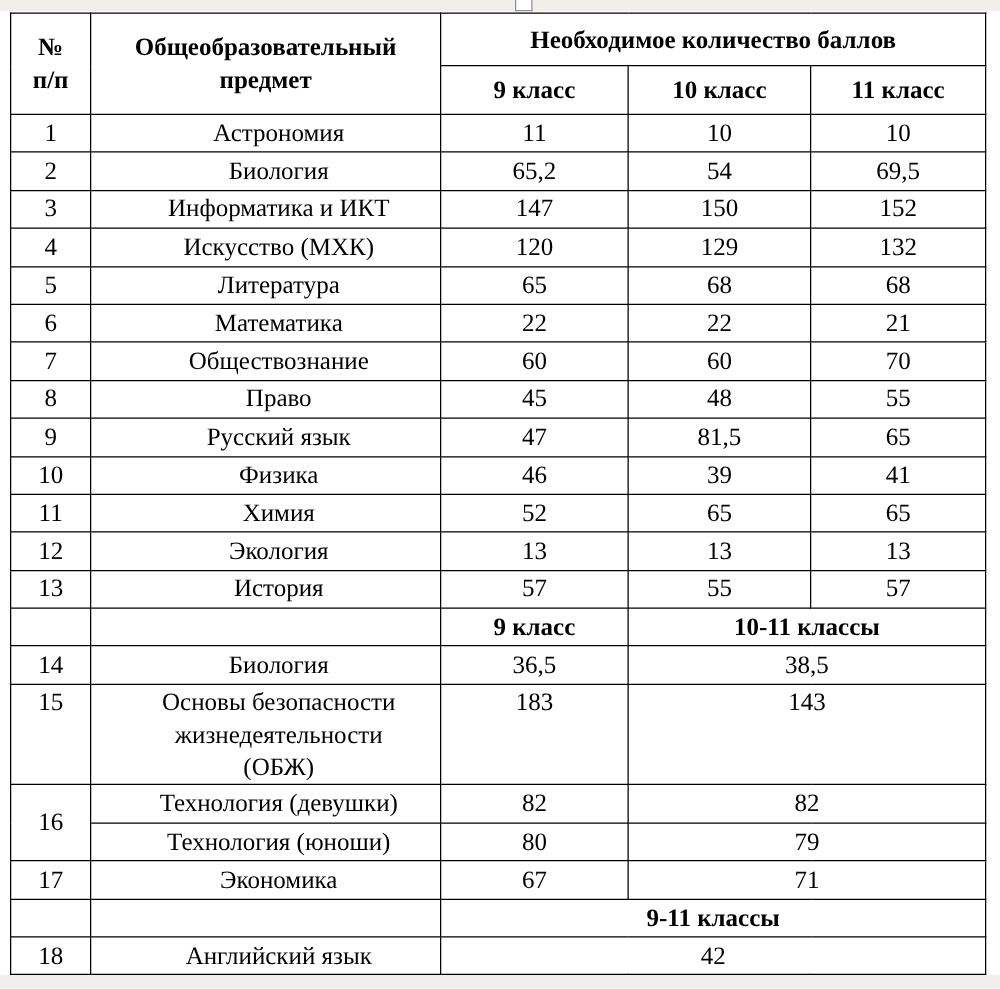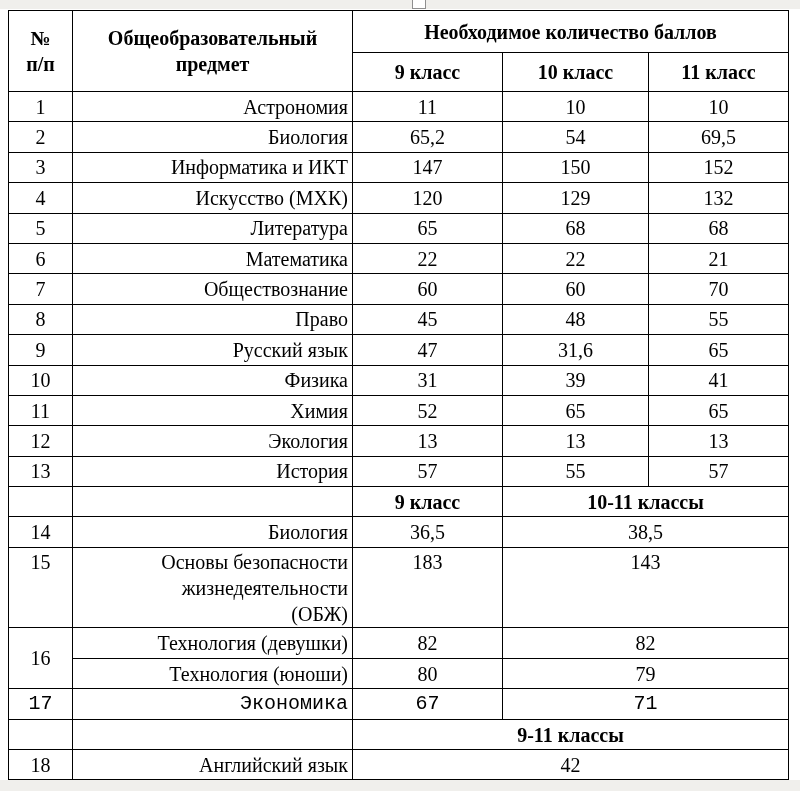--- a/index.html
+++ b/index.html
@@ -51,21 +51,21 @@
     vertical-align: middle;
     font-size: 20px;
     line-height: 26px;
     color: #000000;
     padding: 0 4px;
     white-space: pre-line;
     overflow: hidden;
   }
   table.scores td.bold { font-weight: bold; }
   table.scores td.left {
-    text-align: right;
+    text-align: center;
     padding-left: 25px;
   }
   table.scores tr.vtop td {
     vertical-align: top;
     padding-top: 1px;
   }
 </style>
 </head>
 <body>
 
@@ -148,27 +148,27 @@
           <td>8</td>
           <td class="left">Право</td>
           <td>45</td>
           <td>48</td>
           <td>55</td>
         </tr>
         <tr style="height: 30.4px;">
           <td>9</td>
           <td class="left">Русский язык</td>
           <td>47</td>
-          <td>31,6</td>
+          <td>81,5</td>
           <td>65</td>
         </tr>
         <tr style="height: 30.4px;">
           <td>10</td>
           <td class="left">Физика</td>
-          <td>31</td>
+          <td>46</td>
           <td>39</td>
           <td>41</td>
         </tr>
         <tr style="height: 30.4px;">
           <td>11</td>
           <td class="left">Химия</td>
           <td>52</td>
           <td>65</td>
           <td>65</td>
         </tr>
@@ -210,21 +210,21 @@
           <td rowspan="2">16</td>
           <td class="left">Технология (девушки)</td>
           <td>82</td>
           <td colspan="2">82</td>
         </tr>
         <tr style="height: 30px;">
           <td class="left">Технология (юноши)</td>
           <td>80</td>
           <td colspan="2">79</td>
         </tr>
-        <tr style="height: 31px; font-family: Liberation Mono, monospace;">
+        <tr style="height: 31px;">
           <td>17</td>
           <td class="left">Экономика</td>
           <td>67</td>
           <td colspan="2">71</td>
         </tr>
         <tr style="height: 30px;">
           <td></td>
           <td></td>
           <td colspan="3" class="bold">9-11 классы</td>
         </tr>

